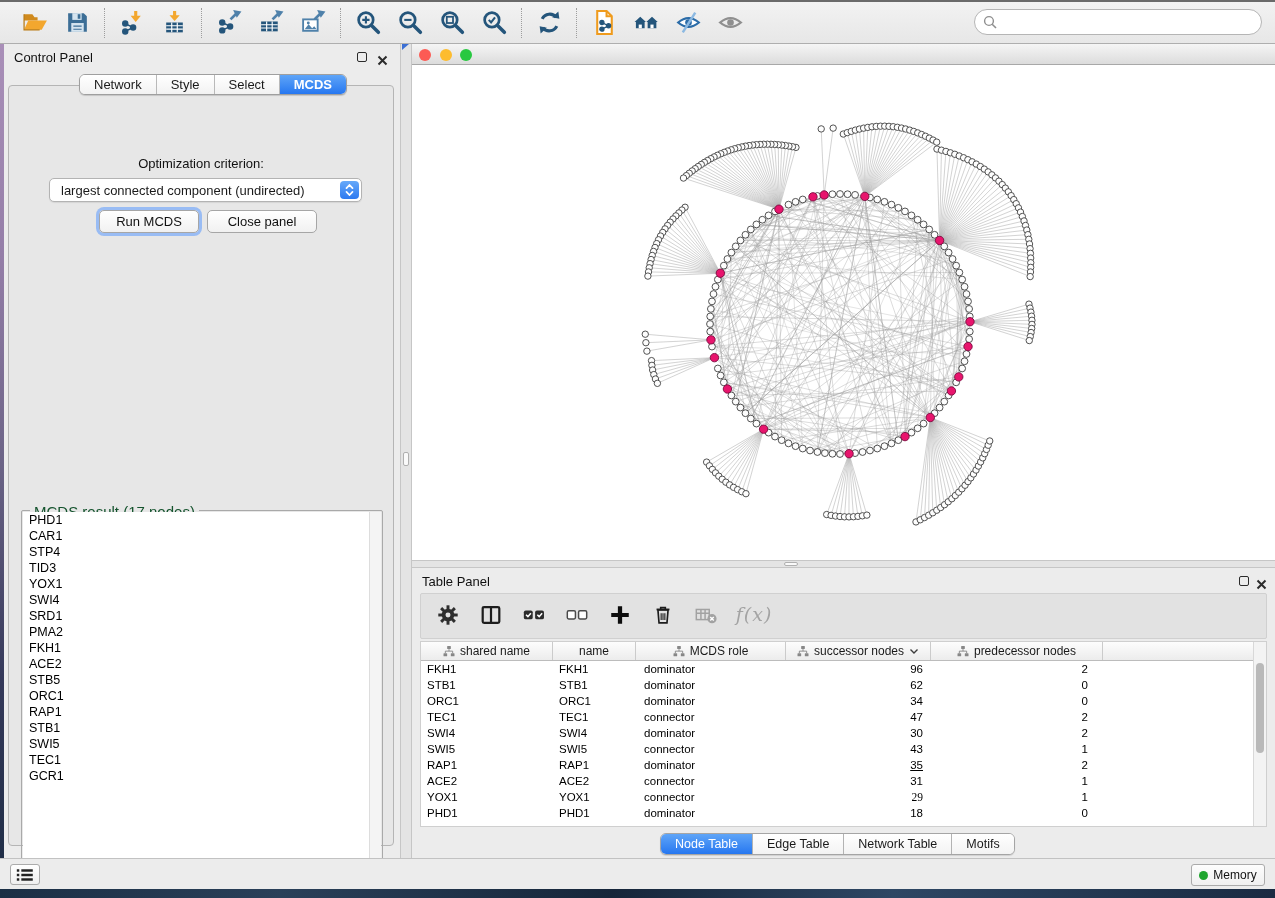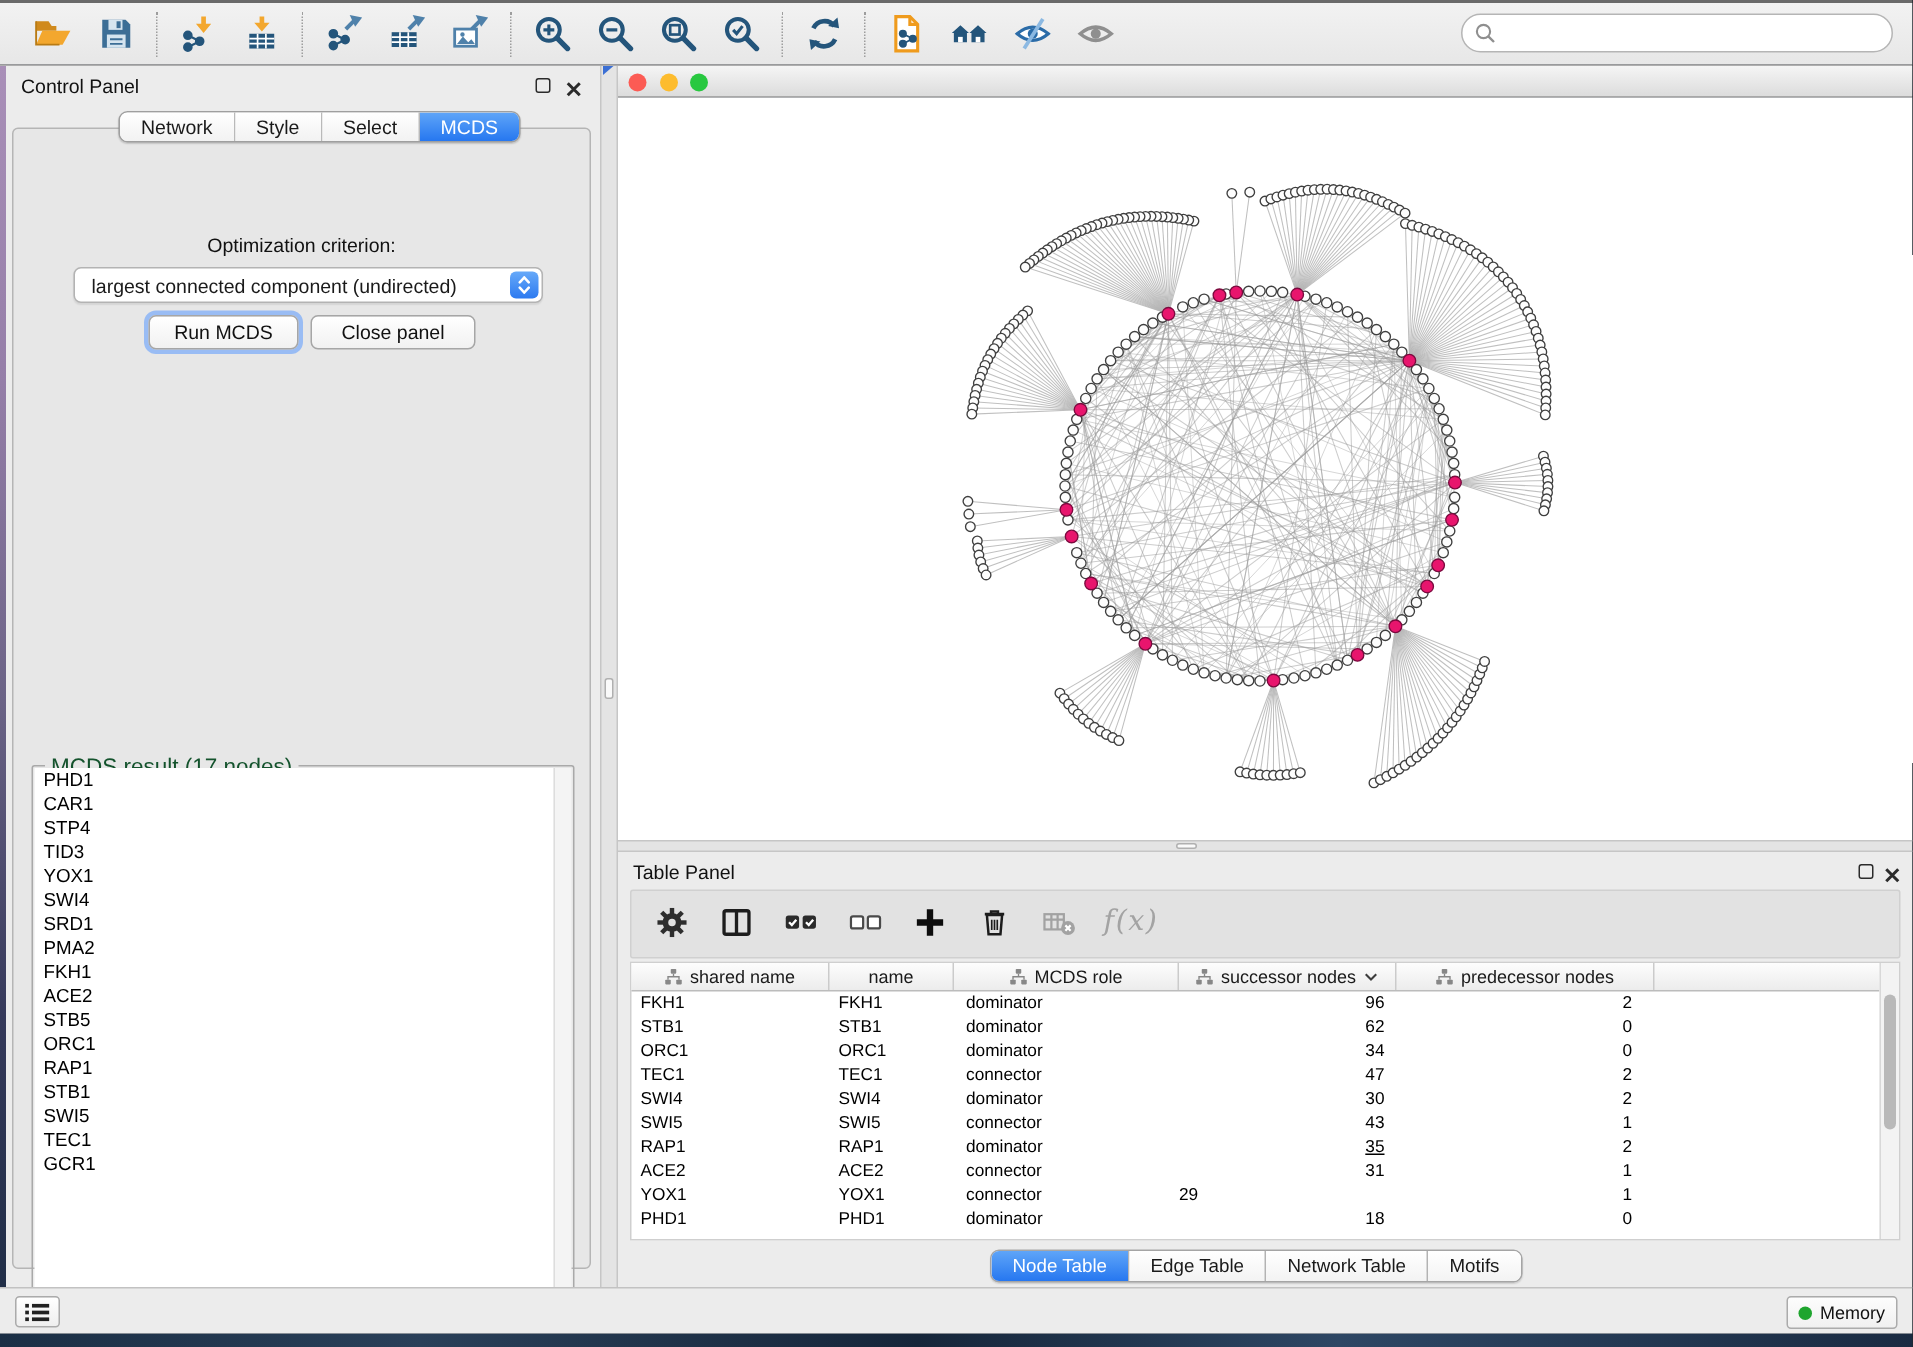--- a/index.html
+++ b/index.html
@@ -34,21 +34,21 @@
   .win-close { position:absolute; width:11px; height:11px; top:8px; cursor:pointer; }
   .win-close svg { width:11px; height:11px; }
   #cp-float { right:33px; } #cp-close { right:12px; }
 
   #cp-tabs { position:absolute; left:75px; top:30px; height:21px; display:flex;
     border:1px solid #9f9f9f; border-radius:6px; overflow:hidden; background:#fff;
     box-shadow:0 1px 1px rgba(0,0,0,.15); z-index:3; }
   .cp-tab { padding:0 14px; font-size:13px; line-height:19px; background:linear-gradient(180deg,#ffffff,#f2f2f2);
     border-right:1px solid #b9b9b9; cursor:pointer; color:#1a1a1a; }
   .cp-tab:last-child { border-right:none; }
-  .cp-tab.active { background:linear-gradient(180deg,#5fa5f8,#2677f0); color:#fff; }
+  .cp-tab.active { background:linear-gradient(180deg,#5fa5f8,#2677f0); color:#fff;font-weight:bold; }
 
   #cp-content { position:absolute; left:4px; top:41px; width:386px; height:761px;
     background:#e7e7e7; border:1px solid #b5b5b5; border-radius:4px; }
   #opt-label { position:absolute; left:0; width:100%; top:70px; text-align:center; font-size:13px; color:#111; }
   #criterion-select { position:absolute; left:40px; top:92px; width:313px; height:24px; background:#fff;
     border:1px solid #b3b3b3; border-radius:5px; font-size:13px; display:flex; align-items:center;
     padding-left:11px; cursor:pointer; box-shadow:0 1px 1px rgba(0,0,0,.08); }
   #select-stepper { position:absolute; right:2px; top:2px; width:19px; height:18px; border-radius:4px;
     background:linear-gradient(180deg,#66a9f9,#2d7af0); display:flex; align-items:center; justify-content:center; }
   #select-stepper svg { width:9px; height:12px; }
@@ -1303,21 +1303,21 @@
           <div class="td-cell" style="width: 132px; text-align: left; padding-left: 6px;">ACE2</div>
           <div class="td-cell" style="width: 83px; text-align: left; padding-left: 6px;">ACE2</div>
           <div class="td-cell" style="width: 150px; text-align: left; padding-left: 8px;">connector</div>
           <div class="td-cell" style="width: 145px; text-align: right; padding-right: 8px;">31</div>
           <div class="td-cell" style="width: 172px; text-align: right; padding-right: 15px;">1</div>
         </div>
         <div class="tbl-row">
           <div class="td-cell" style="width: 132px; text-align: left; padding-left: 6px;">YOX1</div>
           <div class="td-cell" style="width: 83px; text-align: left; padding-left: 6px;">YOX1</div>
           <div class="td-cell" style="width: 150px; text-align: left; padding-left: 8px;">connector</div>
-          <div class="td-cell" style="width: 145px; padding-right: 8px;">29</div>
+          <div class="td-cell" style="width: 145px; text-align: right; padding-right: 8px; font-family: Liberation Serif, serif;">29</div>
           <div class="td-cell" style="width: 172px; text-align: right; padding-right: 15px;">1</div>
         </div>
         <div class="tbl-row">
           <div class="td-cell" style="width: 132px; text-align: left; padding-left: 6px;">PHD1</div>
           <div class="td-cell" style="width: 83px; text-align: left; padding-left: 6px;">PHD1</div>
           <div class="td-cell" style="width: 150px; text-align: left; padding-left: 8px;">dominator</div>
           <div class="td-cell" style="width: 145px; text-align: right; padding-right: 8px;">18</div>
           <div class="td-cell" style="width: 172px; text-align: right; padding-right: 15px;">0</div>
         </div>
       </div>

